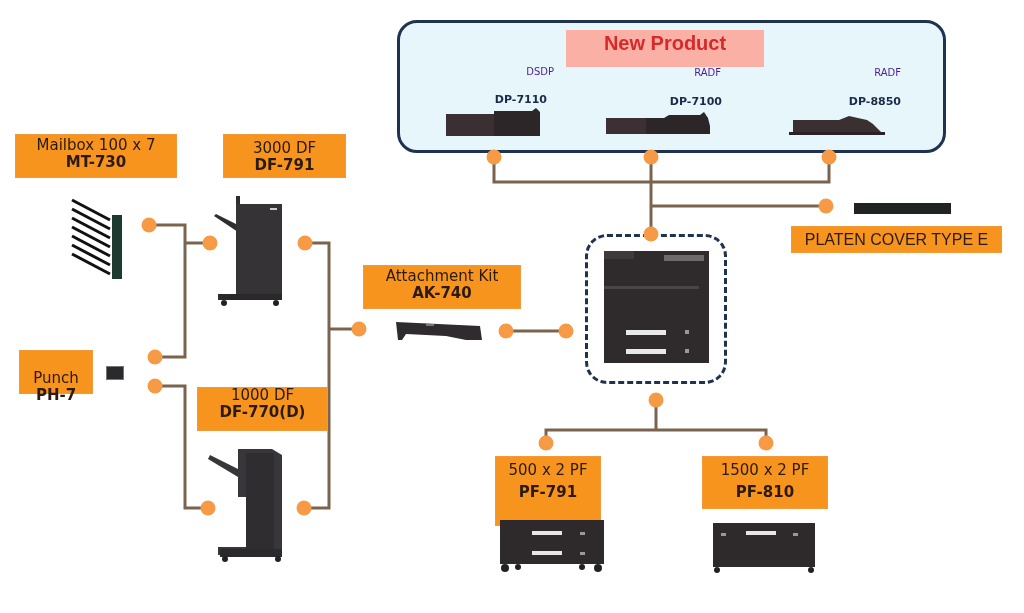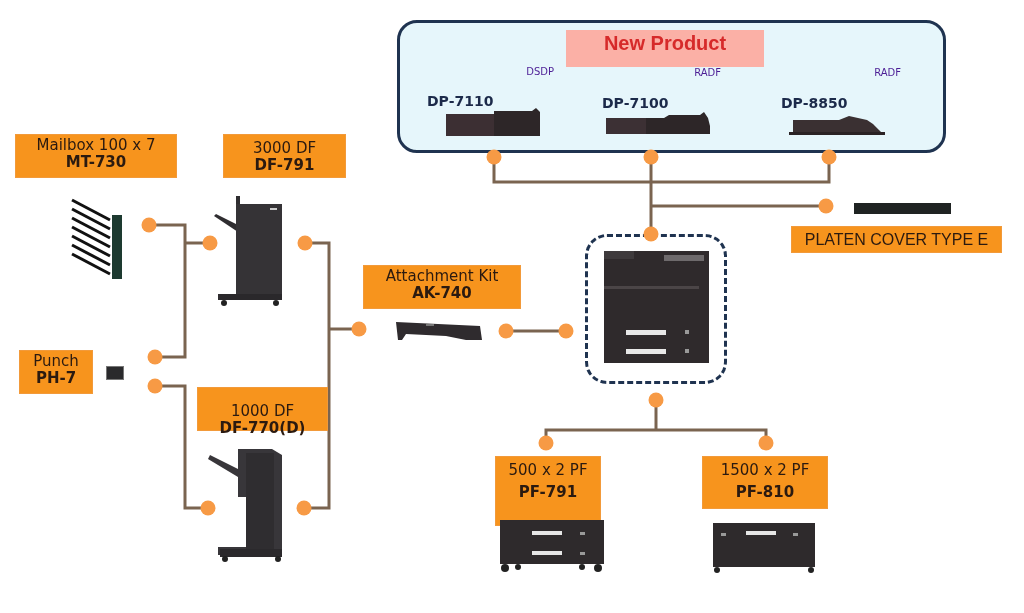--- a/index.html
+++ b/index.html
@@ -6,21 +6,21 @@
   body { width:1024px; height:613px; position:relative; overflow:hidden; font-family:"DejaVu Sans", sans-serif; }
   .abs { position:absolute; }
   .label { position:absolute; background:#f7941d; color:#2b1a10; text-align:center; line-height:1.15; box-shadow:0 0 0 1px #f29a3a inset; }
   .label .l1 { display:block; font-size:15px; font-weight:normal; }
   .label .l2 { display:block; font-size:15px; font-weight:bold; }
   .dot { position:absolute; width:15px; height:15px; border-radius:50%; background:#f79a45; transform:translate(-50%,-50%); }
   svg.wires { position:absolute; left:0; top:0; }
   .new-box { position:absolute; left:397px; top:20px; width:543px; height:127px; border:3px solid #1f3350; border-radius:20px; background:#e6f6fb; }
   .new-tag { position:absolute; left:566px; top:30px; width:198px; height:37px; background:#fbb0a6; color:#d62a2a; font-family:"Liberation Sans", sans-serif; font-weight:bold; font-size:20px; text-align:center; line-height:27px; }
   .adf-type { position:absolute; font-size:10px; color:#4c1d95; text-align:right; width:120px; }
-  .adf-model { position:absolute; font-size:14px; font-weight:bold; color:#1c2a4a; text-align:left; width:120px; }
+  .adf-model { position:absolute; font-size:11px; font-weight:bold; color:#1c2a4a; text-align:right; width:120px; }
   .dev { position:absolute; }
 </style>
 </head>
 <body>
 
 <svg class="wires" width="1024" height="613">
   <g stroke="#7a6450" stroke-width="3" fill="none">
 
     <polyline points="494,157 494,182 829,182 829,157"></polyline>
     <line x1="651" y1="157" x2="651" y2="234"></line>
@@ -89,27 +89,27 @@
 </div>
 <svg class="dev" style="left:210px;top:196px;" width="80" height="112">
   <path d="M25,0 L30,0 L30,14 L70,14 L72,14 L72,98 L8,98 L8,104 L26,104 L26,52 L28,52 L28,36 L4,20 L6,18 L26,28 L26,0 Z" fill="#2f2d30"></path>
   <rect x="26" y="8" width="46" height="94" fill="#353336"></rect>
   <rect x="10" y="98" width="62" height="6" fill="#2a282b"></rect>
   <circle cx="14" cy="107" r="3" fill="#222"></circle>
   <circle cx="66" cy="107" r="3" fill="#222"></circle>
   <rect x="60" y="12" width="7" height="2" fill="#ccc"></rect>
 </svg>
 
-<div class="label" style="left:19px;top:350px;width:74px;height:44px;padding-top:3px;box-sizing:border-box;">
+<div class="label" style="left:19px;top:350px;width:74px;height:44px;padding-top:20px;box-sizing:border-box;">
   <span class="l1">Punch</span>
   <span class="l2">PH-7</span>
 </div>
 <div class="dev" style="left:106px;top:366px;width:16px;height:12px;background:#2a2a2c;border:1px solid #777;"></div>
 
-<div class="label" style="left:197px;top:387px;width:131px;height:44px;padding-top:16px;box-sizing:border-box;text-align:center;">
+<div class="label" style="left:197px;top:387px;width:131px;height:44px;padding-top:0;box-sizing:border-box;text-align:center;">
   <span class="l1">1000 DF</span>
   <span class="l2">DF-770(D)</span>
 </div>
 <svg class="dev" style="left:206px;top:447px;" width="80" height="118">
   <path d="M32,2 L66,2 L76,8 L76,108 L12,108 L12,100 L40,100 L40,50 L32,50 L32,30 L2,12 L4,8 L32,22 Z" fill="#38363a"></path>
   <rect x="40" y="6" width="28" height="96" fill="#2f2d30"></rect>
   <rect x="14" y="102" width="62" height="8" fill="#2b292c"></rect>
   <circle cx="19" cy="112" r="3" fill="#222"></circle>
   <circle cx="72" cy="112" r="3" fill="#222"></circle>
 </svg>

